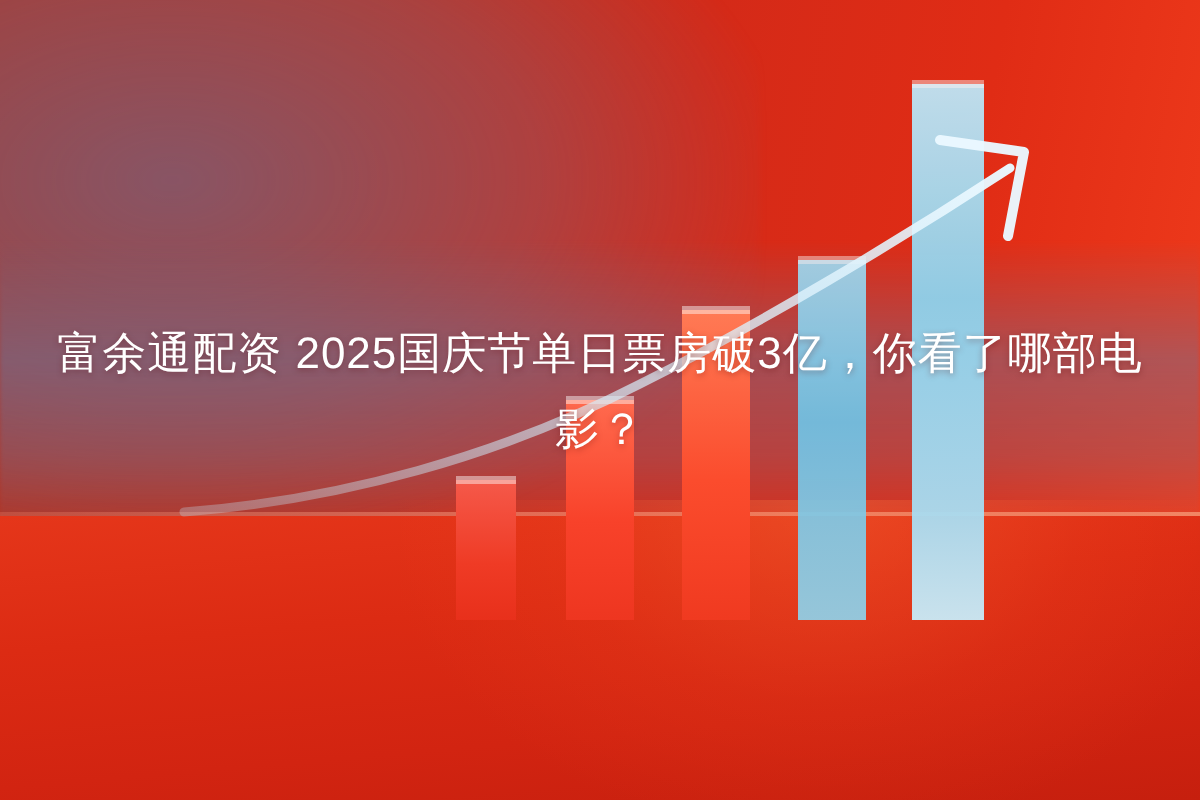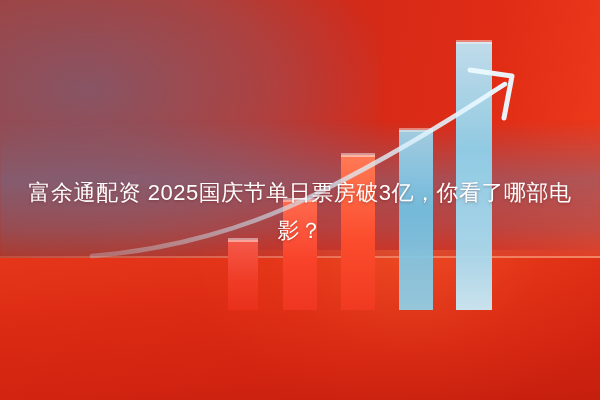--- a/index.html
+++ b/index.html
@@ -85,21 +85,21 @@
   
   .arrow-wrap {
     position: absolute;
     left: 0; top: 0;
     width: 600px; height: 400px;
     pointer-events: none;
   }
   
   .headline {
     position: absolute;
-    left: 0; top: 174px;
+    left: 0; top: 158px;
     width: 600px;
     text-align: center;
     color: #ffffff;
     font-size: 22px;
     line-height: 38px;
     letter-spacing: 0.5px;
     text-shadow: 0 1px 3px rgba(90,0,0,0.35);
     padding: 0 12px;
     box-sizing: border-box;
   }

